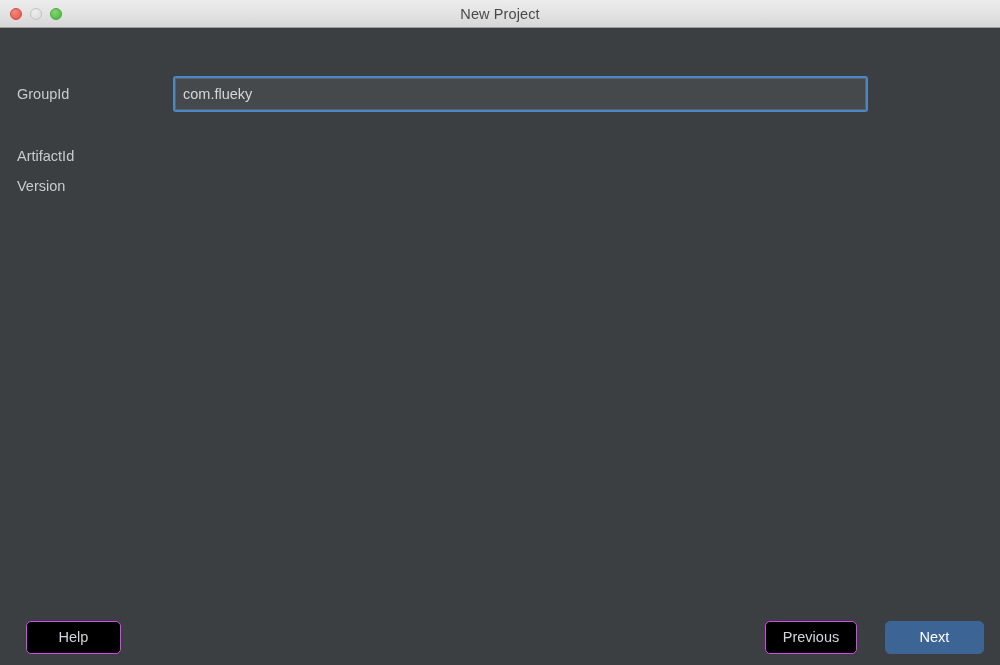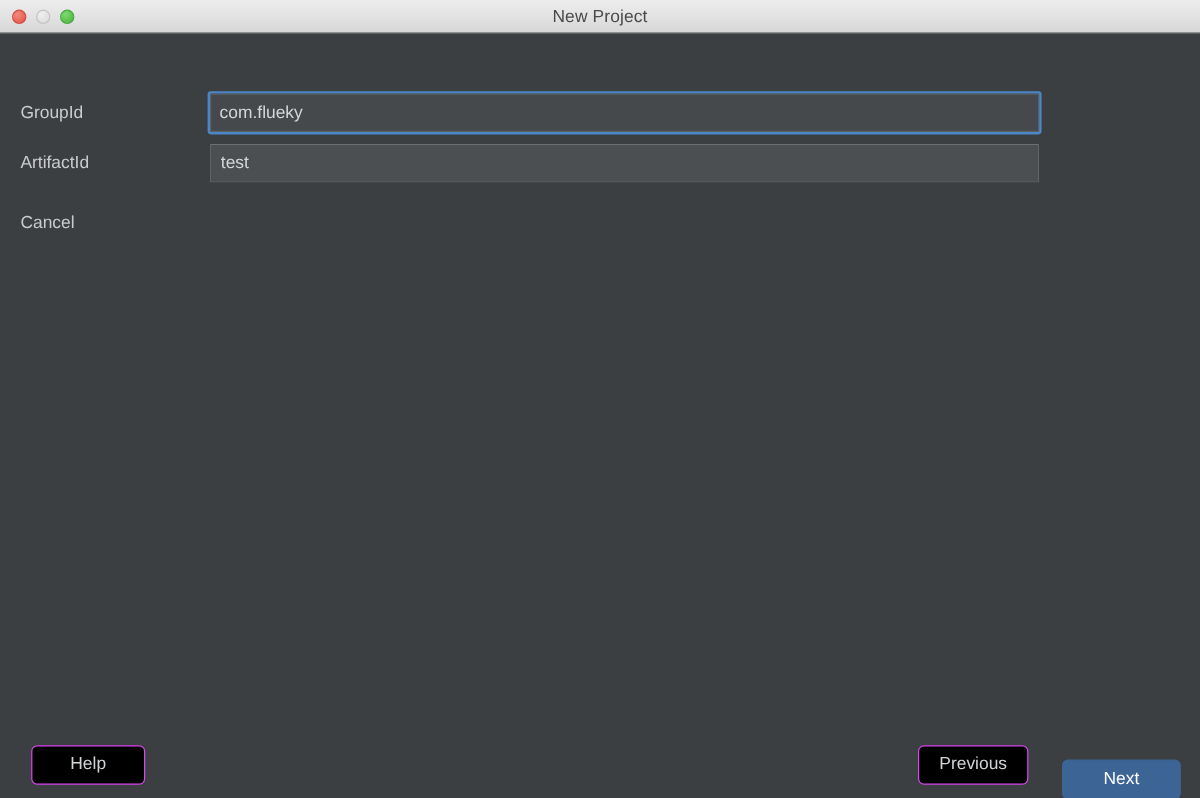--- a/index.html
+++ b/index.html
@@ -89,21 +89,21 @@
 
   .form-row {
     position: absolute;
     left: 0;
     right: 0;
     height: 16px;
     display: flex;
     align-items: center;
   }
   .row-0 { top: 58px; }
-  .row-1 { top: 100px; }
+  .row-1 { top: 120px; }
   .row-2 { top: 150px; }
 
   .field-label {
     position: absolute;
     left: 17px;
     font-size: 14.5px;
     color: #c9ccce;
     white-space: nowrap;
     line-height: 32px;
   }
@@ -162,21 +162,20 @@
 
   .btn-help     { left: 26px;  width: 95px; }
   .btn-cancel   { left: 137px; width: 93px; }
   .btn-previous { left: 765px; width: 92px; }
   .btn-next {
     left: 885px;
     width: 99px;
     background: #3c6596;
     border: 1px solid #3c6596;
     color: #ffffff;
-    margin-top: 12px;
   }
 </style>
 </head>
 <body>
 
 <div class="window">
 
   <div class="titlebar">
     <div class="traffic-lights">
       <span class="light light-close"></span>
@@ -190,25 +189,24 @@
 
     <div class="form">
 
       <div class="form-row row-0">
         <label class="field-label">GroupId</label>
         <input class="text-field focused" type="text" value="com.flueky" style="">
       </div>
 
       <div class="form-row row-1">
         <label class="field-label">ArtifactId</label>
-        <input class="text-field" type="text" value="test" style="">
       </div>
 
       <div class="form-row row-2">
-        <label class="field-label">Cancel</label>
+        <label class="field-label">Version</label>
       </div>
 
     </div>
 
     <div class="footer">
       <button class="btn btn-help">Help</button>
       <button class="btn btn-previous">Previous</button>
       <button class="btn btn-next">Next</button>
     </div>
 

